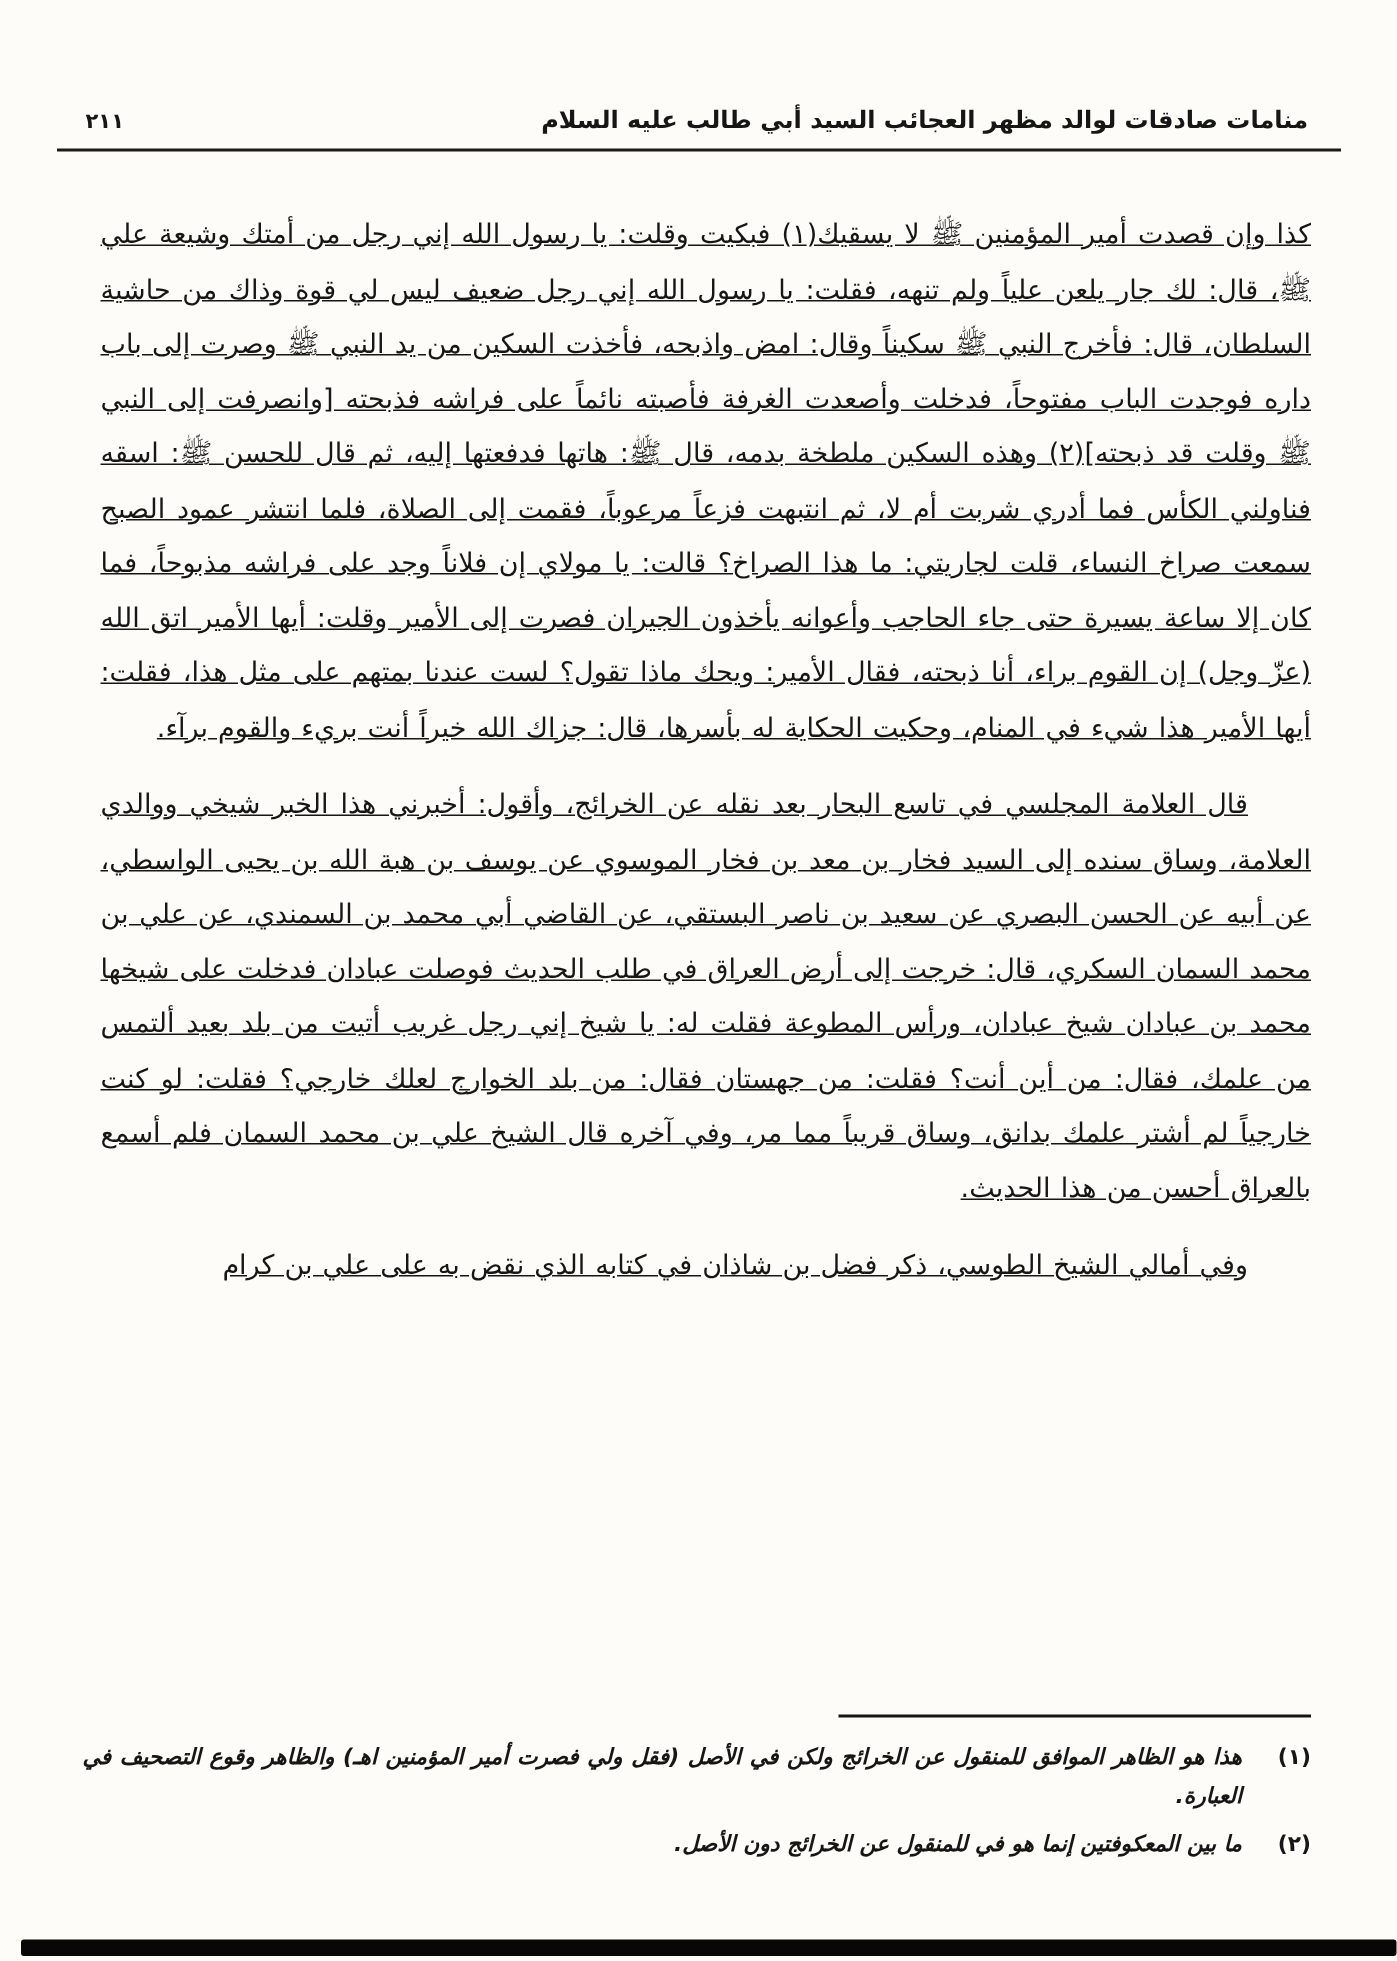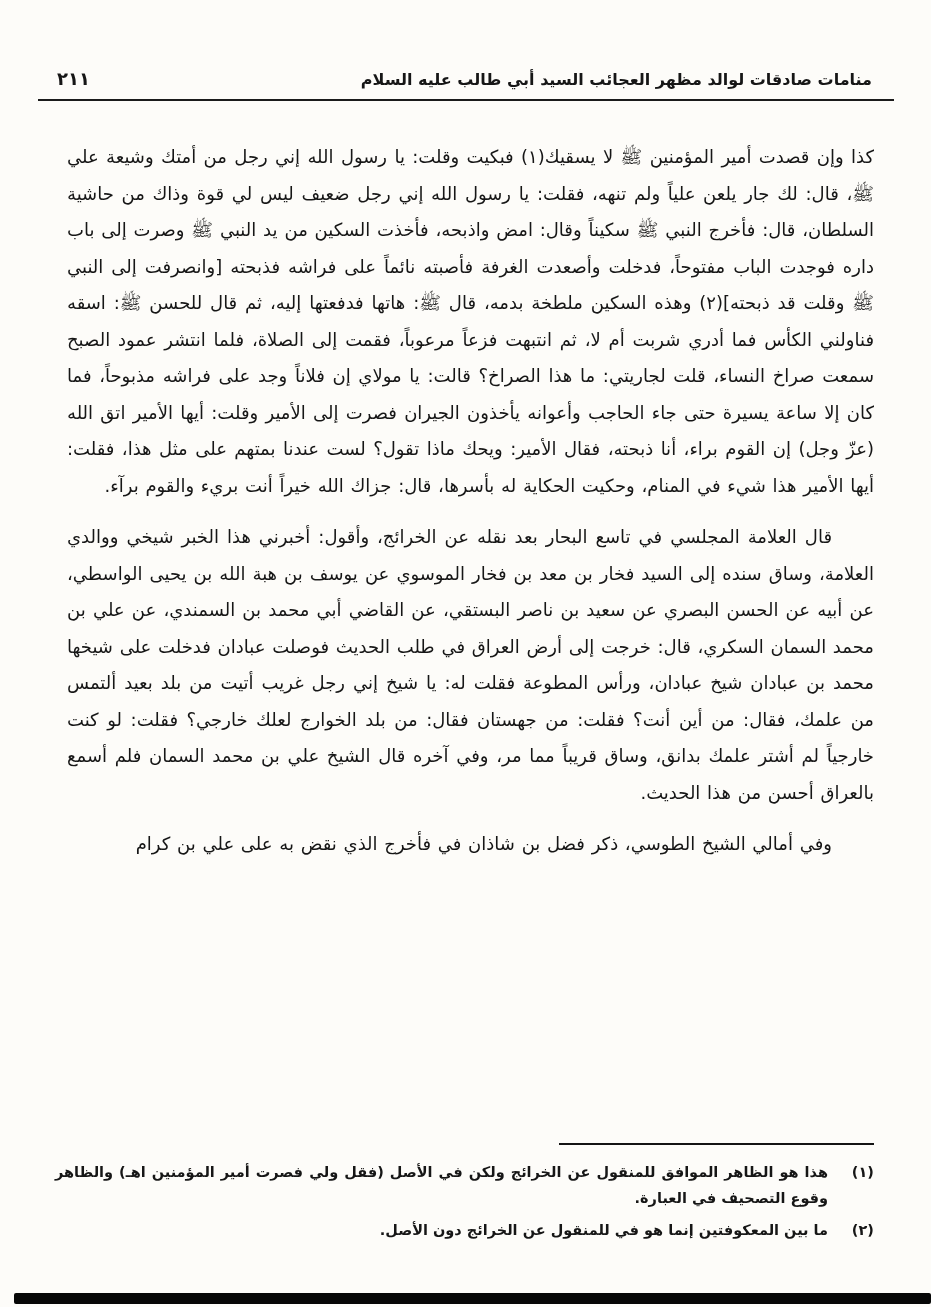--- a/index.html
+++ b/index.html
@@ -31,41 +31,42 @@
     padding: 0 2px 10px 2px;
   }
   .header-title {
     font-weight: bold;
     font-size: 16px;
     letter-spacing: 0.2px;
     margin-top: 40px;
   }
   .page-number {
     font-weight: bold;
-    font-size: 18px;
+    font-size: 14px;
     letter-spacing: 3px;
   }
   .header-rule {
     border: none;
     border-top: 2px solid #1b1b1b;
     margin: 0 -20px 0 -17px;
   }
   
   .body-text {
     margin-top: 38px;
     max-height: 1040px;
     overflow: hidden;
   }
   .body-text p {
     margin: 0 0 15px 12px;
     font-size: 18px;
     line-height: 36.5px;
     text-align: justify;
     text-justify: inter-word;
     word-spacing: 1px;
+    text-decoration: underline;
   }
   .body-text p + p {
     text-indent: 42px;
   }
   
   .footnote-area {
     position: absolute;
     right: 57px;
     left: 55px;
     top: 1143px;
@@ -86,20 +87,21 @@
     line-height: 26px;
     margin-bottom: 6px;
   }
   .fn-marker {
     flex: 0 0 46px;
     white-space: nowrap;
   }
   .fn-text {
     flex: 1 1 auto;
     text-align: justify;
+    font-style: italic;
   }
   
   .scan-bar {
     position: absolute;
     left: 14px;
     right: 0;
     bottom: 3px;
     height: 11px;
     background: #070707;
     border-radius: 2px;
@@ -113,21 +115,21 @@
   <div class="header-row">
     <div class="header-title">منامات صادقات لوالد مظهر العجائب السيد أبي طالب عليه السلام</div>
     <div class="page-number">٢١١</div>
   </div>
 
   <hr class="header-rule">
 
   <div class="body-text">
     <p>كذا وإن قصدت أمير المؤمنين ﷺ لا يسقيك(١) فبكيت وقلت: يا رسول الله إني رجل من أمتك وشيعة علي ﷺ، قال: لك جار يلعن علياً ولم تنهه، فقلت: يا رسول الله إني رجل ضعيف ليس لي قوة وذاك من حاشية السلطان، قال: فأخرج النبي ﷺ سكيناً وقال: امض واذبحه، فأخذت السكين من يد النبي ﷺ وصرت إلى باب داره فوجدت الباب مفتوحاً، فدخلت وأصعدت الغرفة فأصبته نائماً على فراشه فذبحته [وانصرفت إلى النبي ﷺ وقلت قد ذبحته](٢) وهذه السكين ملطخة بدمه، قال ﷺ: هاتها فدفعتها إليه، ثم قال للحسن ﷺ: اسقه فناولني الكأس فما أدري شربت أم لا، ثم انتبهت فزعاً مرعوباً، فقمت إلى الصلاة، فلما انتشر عمود الصبح سمعت صراخ النساء، قلت لجاريتي: ما هذا الصراخ؟ قالت: يا مولاي إن فلاناً وجد على فراشه مذبوحاً، فما كان إلا ساعة يسيرة حتى جاء الحاجب وأعوانه يأخذون الجيران فصرت إلى الأمير وقلت: أيها الأمير اتق الله (عزّ وجل) إن القوم براء، أنا ذبحته، فقال الأمير: ويحك ماذا تقول؟ لست عندنا بمتهم على مثل هذا، فقلت: أيها الأمير هذا شيء في المنام، وحكيت الحكاية له بأسرها، قال: جزاك الله خيراً أنت بريء والقوم برآء.</p>
     <p>قال العلامة المجلسي في تاسع البحار بعد نقله عن الخرائج، وأقول: أخبرني هذا الخبر شيخي ووالدي العلامة، وساق سنده إلى السيد فخار بن معد بن فخار الموسوي عن يوسف بن هبة الله بن يحيى الواسطي، عن أبيه عن الحسن البصري عن سعيد بن ناصر البستقي، عن القاضي أبي محمد بن السمندي، عن علي بن محمد السمان السكري، قال: خرجت إلى أرض العراق في طلب الحديث فوصلت عبادان فدخلت على شيخها محمد بن عبادان شيخ عبادان، ورأس المطوعة فقلت له: يا شيخ إني رجل غريب أتيت من بلد بعيد ألتمس من علمك، فقال: من أين أنت؟ فقلت: من جهستان فقال: من بلد الخوارج لعلك خارجي؟ فقلت: لو كنت خارجياً لم أشتر علمك بدانق، وساق قريباً مما مر، وفي آخره قال الشيخ علي بن محمد السمان فلم أسمع بالعراق أحسن من هذا الحديث.</p>
-    <p>وفي أمالي الشيخ الطوسي، ذكر فضل بن شاذان في فأخرج الذي نقض به على علي بن كرام</p>
+    <p>وفي أمالي الشيخ الطوسي، ذكر فضل بن شاذان في كتابه الذي نقض به على علي بن كرام</p>
   </div>
 
   <div class="footnote-area">
     <hr class="footnote-rule">
 
     <div class="footnote">
       <span class="fn-marker">(١)</span>
       <span class="fn-text">هذا هو الظاهر الموافق للمنقول عن الخرائج ولكن في الأصل (فقل ولي فصرت أمير المؤمنين اهـ) والظاهر وقوع التصحيف في العبارة.</span>
     </div>
 

